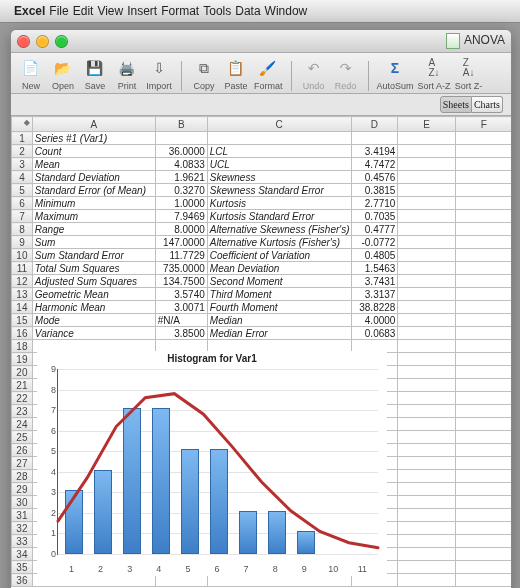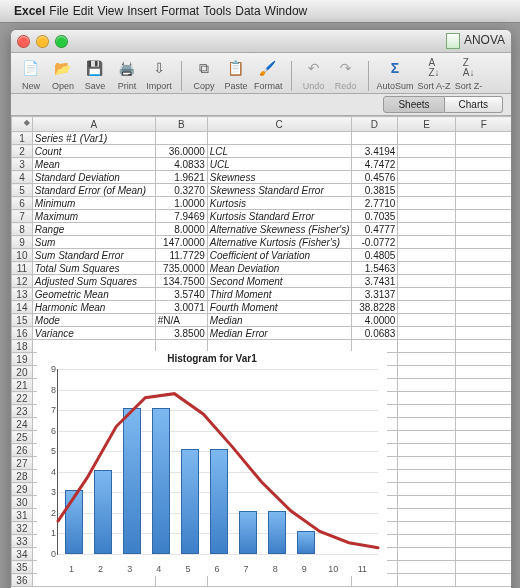--- a/index.html
+++ b/index.html
@@ -104,21 +104,22 @@
   }
 
   
   .view-switch {
     display:flex; justify-content:flex-end; align-items:center;
     padding: 2px 8px 2px 2px; background: #e6e6e6; border-bottom: 1px solid #aaa;
     font-size: 10px; gap: 0;
   }
   .switch-btn {
     border: 1px solid #999; background: linear-gradient(#fbfbfb,#e0e0e0);
-    padding: 2px 14px;
+    padding: 2px 2px;
+    font-family: Liberation Serif, serif;
   }
   .switch-btn.left { border-radius: 3px 0 0 3px; }
   .switch-btn.right { border-radius: 0 3px 3px 0; border-left: none; }
   .active-switch { background: linear-gradient(#d8d8d8,#c4c4c4); }
 
   
   .sheet-wrap {
     background: #fff;
     height: 480px;
     overflow: hidden;

